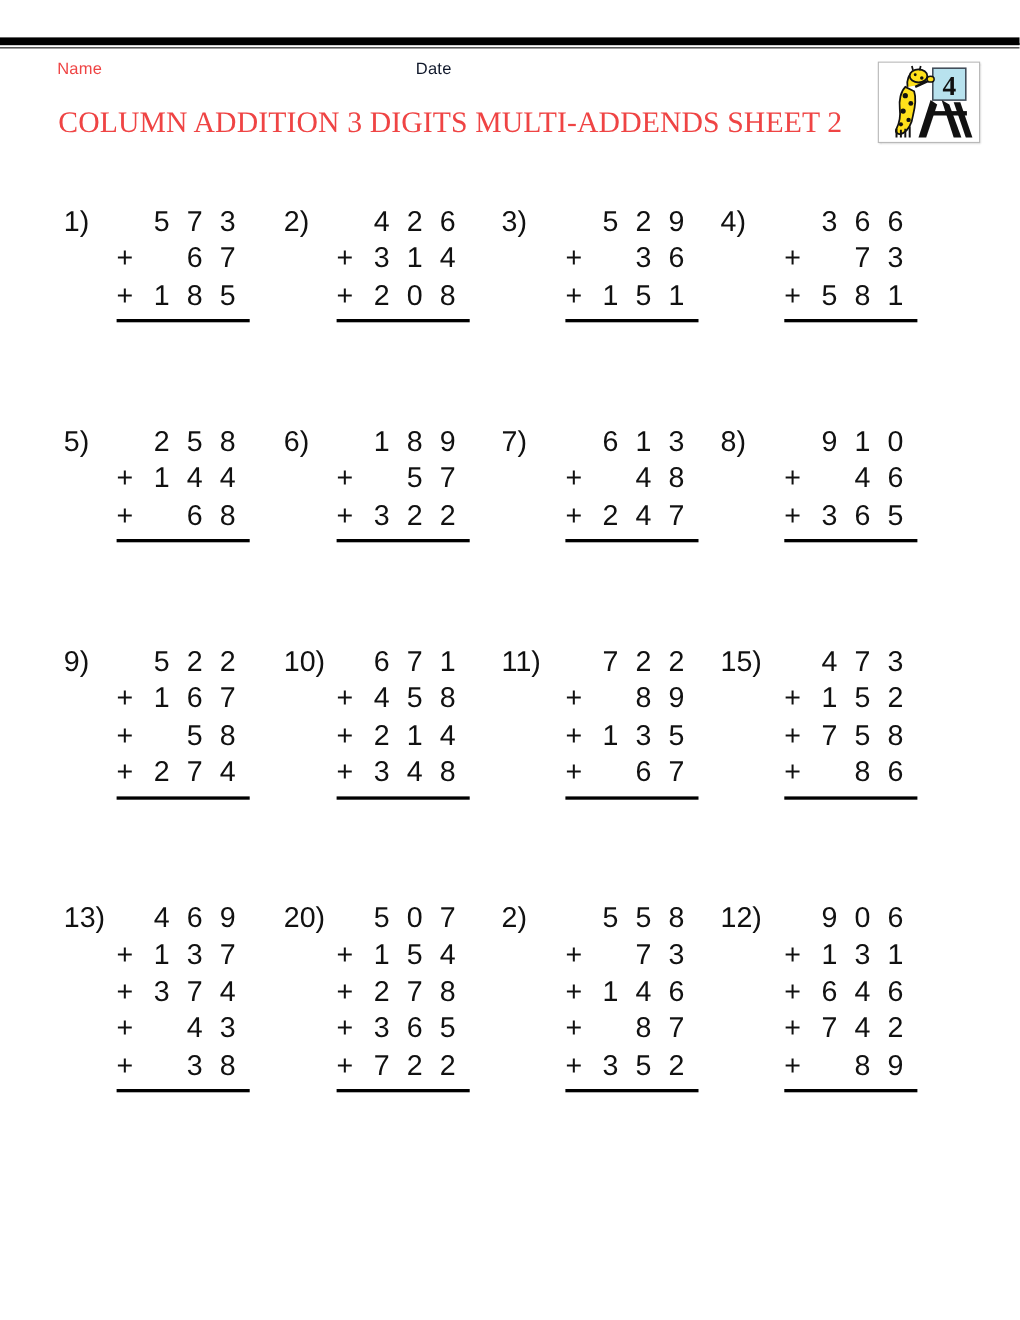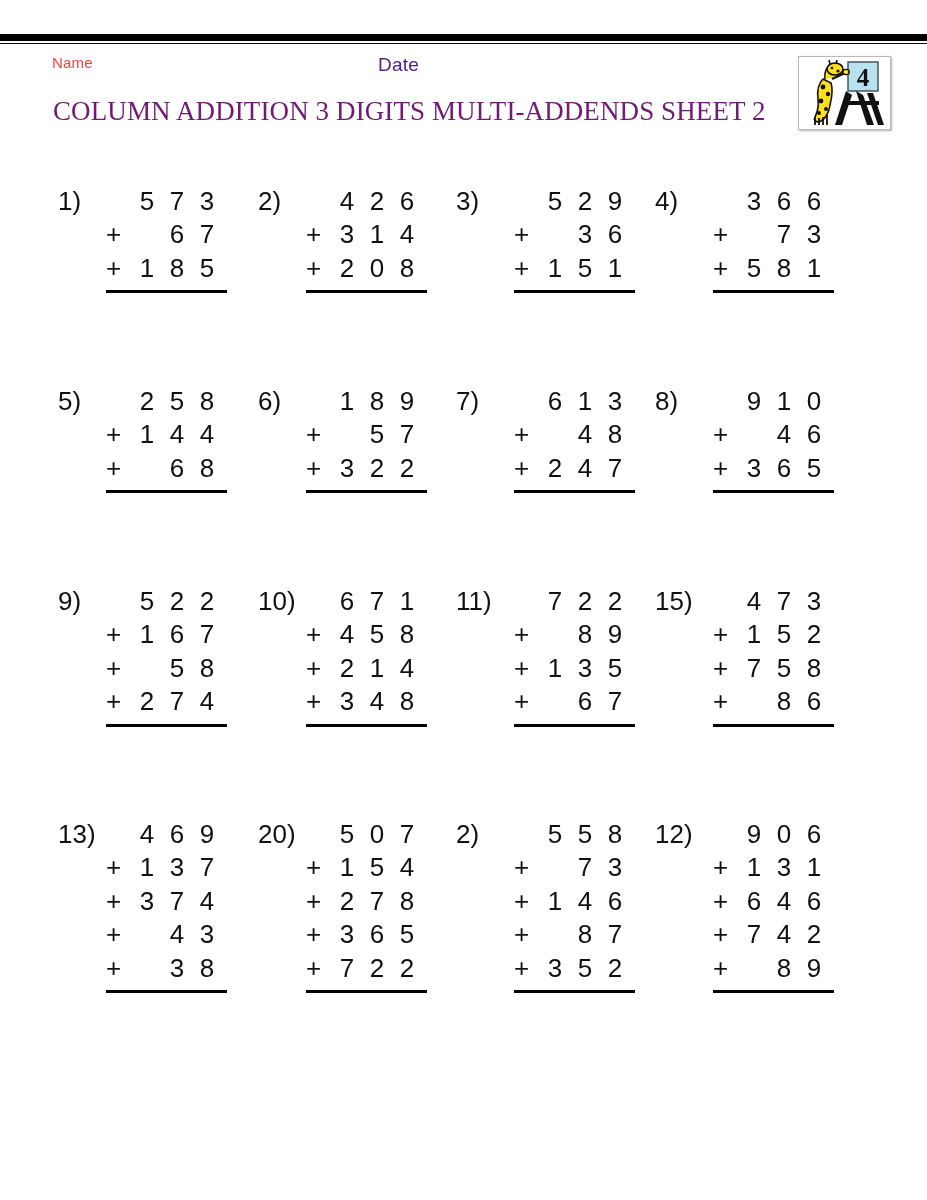--- a/index.html
+++ b/index.html
@@ -40,32 +40,32 @@
     left: 52px;
     top: 54px;
     font-size: 15px;
     color: #ef4444;
     letter-spacing: 0.2px;
   }
   .date-label {
     position: absolute;
     left: 378px;
     top: 54px;
-    font-size: 19px;
-    color: #4c1d95;
+    font-size: 15px;
+    color: #0f172a;
     letter-spacing: 0.2px;
   }
 
   .worksheet-title {
     position: absolute;
     left: 53px;
     top: 96px;
     font-family: "Liberation Serif", serif;
     font-size: 27px;
-    color: #701a75;
+    color: #ef4444;
     letter-spacing: 0.1px;
     white-space: nowrap;
   }
 
   
   .logo {
     position: absolute;
     left: 798px;
     top: 56px;
     width: 93px;

